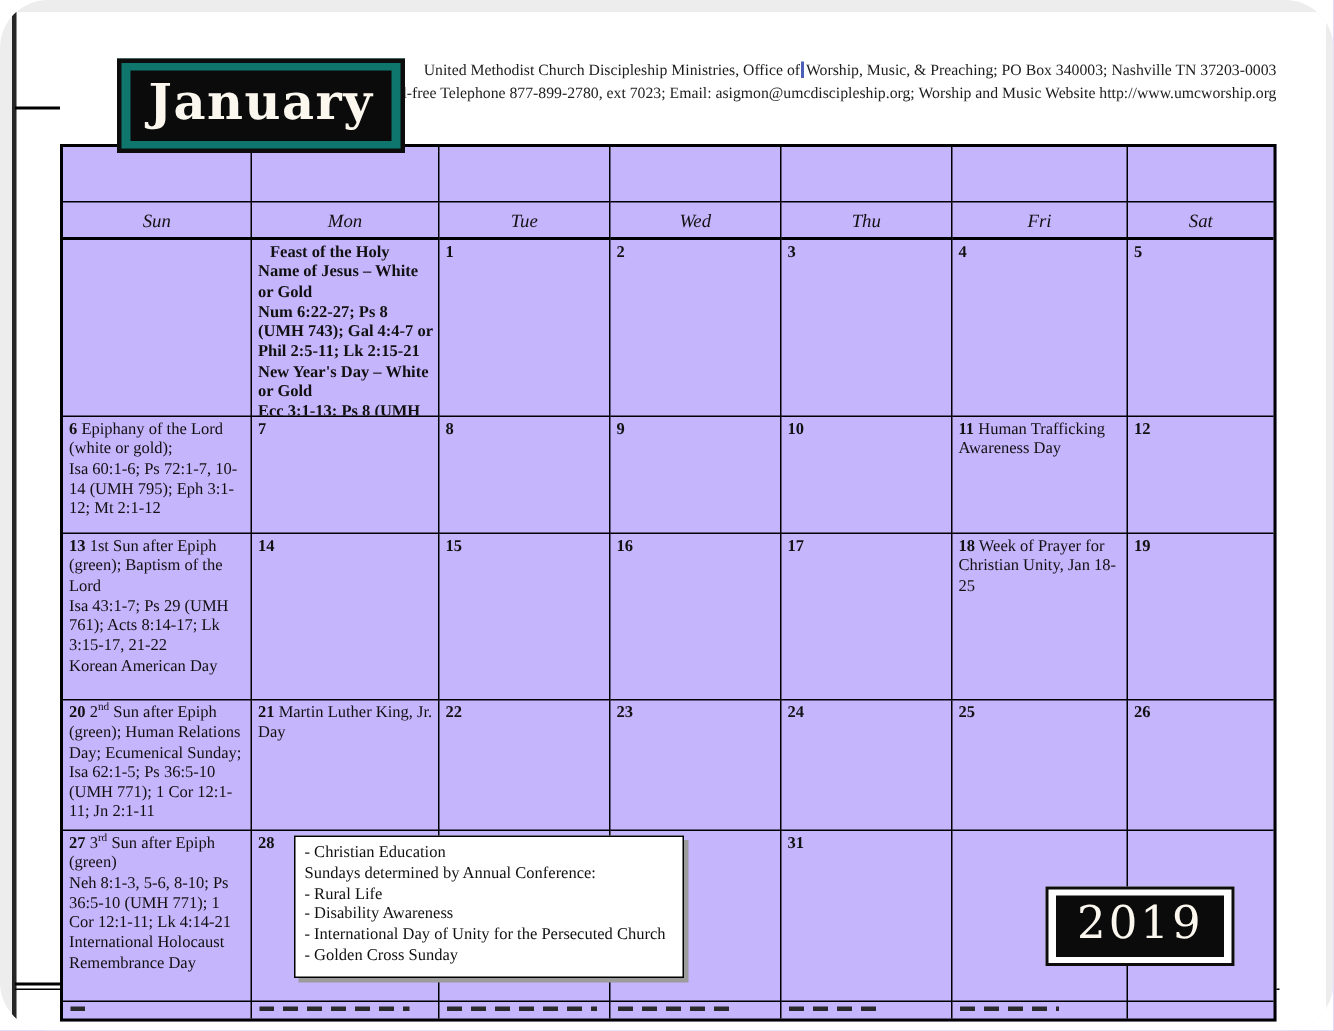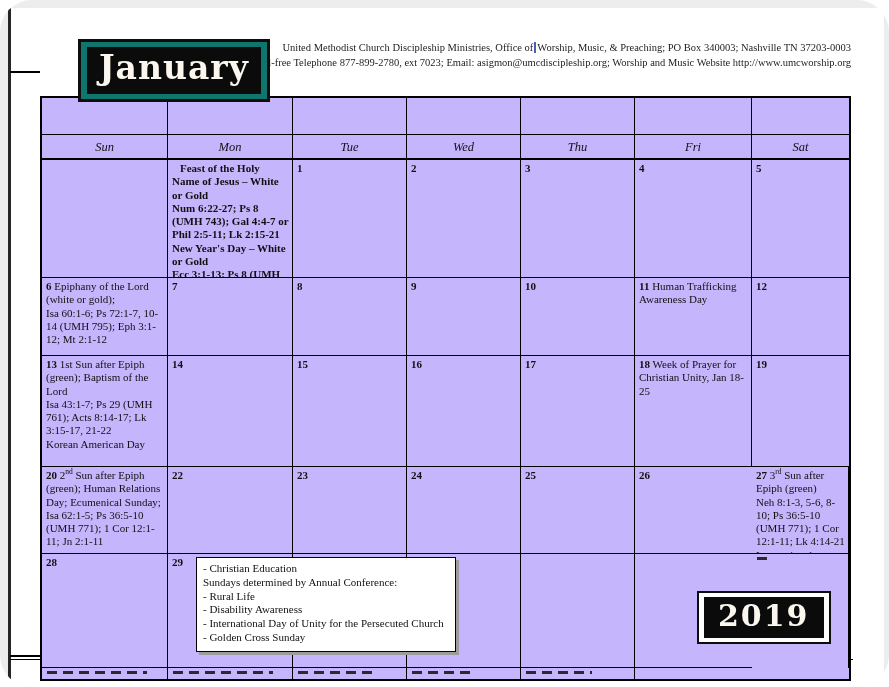--- a/index.html
+++ b/index.html
@@ -14,21 +14,21 @@
   .caret{display:inline-block;width:2px;height:11px;background:#4a5fb5;vertical-align:-2px;margin:0 1px;}
 
   
   .mbox{position:absolute;left:78px;top:39px;background:#0f766e;border:3px solid #0d0d0d;
         padding:5px 6px;z-index:6;}
   .mbox .inner{background:#0b0b0b;color:#fbf7ee;font-family:"DejaVu Serif",serif;font-weight:bold;
         font-size:33px;line-height:1.1;padding:3px 12px 8px;letter-spacing:1px;}
   .ybox{position:absolute;left:697px;top:591px;background:#fff;border:2px solid #0d0d0d;
         padding:4px 5px;z-index:6;}
   .ybox .inner{background:#0b0b0b;color:#fbf7ee;font-family:"DejaVu Serif",serif;
-        font-size:30px;line-height:1.1;padding:2px 14px 6px;letter-spacing:2px;font-weight:bold;}
+        font-size:30px;line-height:1.1;padding:2px 14px 6px;letter-spacing:2px;}
 
   
   .cal{position:absolute;left:40px;top:72px;width:811px;height:585px;box-sizing:border-box;
        border:2px solid #000;display:grid;z-index:1;background:#c4b5fd;
        grid-template-columns:126px 125px 114px 114px 114px 117px auto;
        grid-template-rows:37px 25px 118px 78px 111px 87px 114px auto;margin-top:24px;}
   .c{border-right:1px solid #000;border-bottom:1px solid #000;box-sizing:border-box;overflow:hidden;}
   .c.lastcol{border-right:none;}
   .c.hd{border-bottom-width:2px;text-align:center;}
   .c.hd span{display:block;line-height:24px;font-style:italic;font-size:12.5px;}
@@ -165,20 +165,23 @@
       </div>
     <div class="c lastcol">
         <div class="tx"><b>19</b><span></span></div>
       </div>
 
     <div class="c">
         <div class="tx"><b>20</b><span> 2</span><sup>nd</sup><span> Sun after Epiph (green); Human Relations Day; Ecumenical Sunday;
 Isa 62:1-5; Ps 36:5-10 (UMH 771); 1 Cor 12:1-11; Jn 2:1-11</span></div>
       </div>
     <div class="c">
+        <div class="tx"><b>21</b><span> Martin Luther King, Jr. Day</span></div>
+      </div>
+    <div class="c">
         <div class="tx"><b>22</b><span></span></div>
       </div>
     <div class="c">
         <div class="tx"><b>23</b><span></span></div>
       </div>
     <div class="c">
         <div class="tx"><b>24</b><span></span></div>
       </div>
     <div class="c">
         <div class="tx"><b>25</b><span></span></div>

